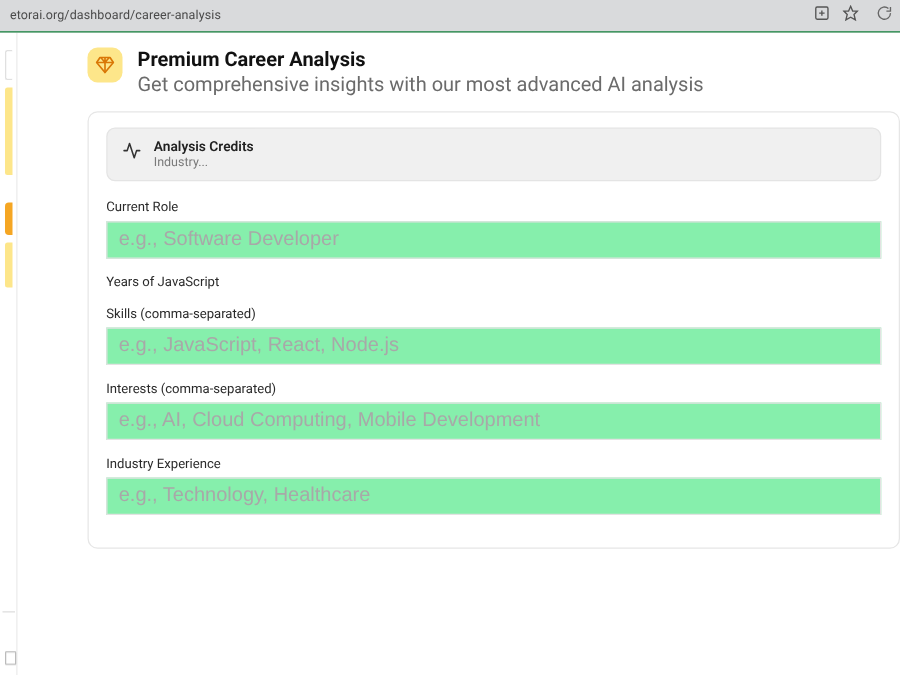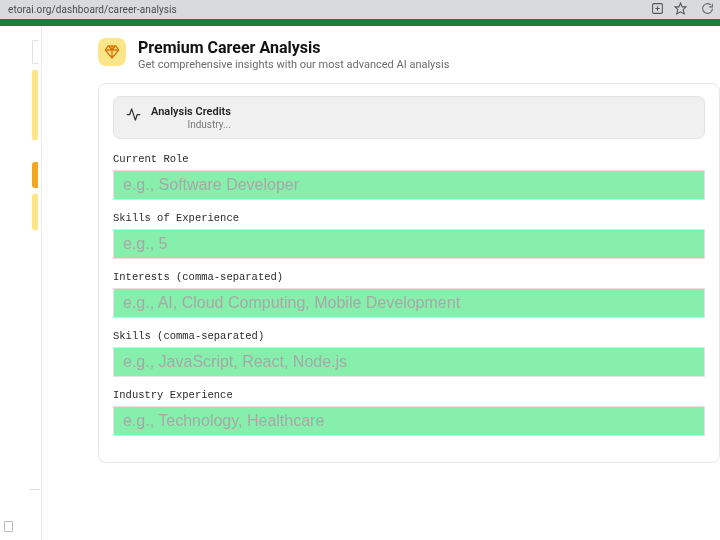--- a/index.html
+++ b/index.html
@@ -15,39 +15,38 @@
       overflow: hidden;
       font-size: 13px;
       color: #1a1a1a;
     }
     .browser-bar {
       height: 26px;
       background: #d9dadc;
       display: flex;
       align-items: center;
       padding: 0 8px;
-      border-bottom: 7px solid #15803d;
+      border-bottom: 1px solid #15803d;
       position: relative;
     }
     .url {
       font-size: 10px;
       color: #4a4a4a;
       letter-spacing: 0.1px;
     }
     .browser-icons {
       position: absolute;
       right: 6px;
       display: flex;
       gap: 10px;
       align-items: center;
     }
     .main-layout {
       display: flex;
       height: calc(100% - 26px);
-      padding-left: 28px;
     }
     .sidebar {
       width: 14px;
       border-right: 1px solid #ececec;
       background: #ffffff;
       padding-top: 14px;
       display: flex;
       flex-direction: column;
       align-items: center;
       gap: 6px;
@@ -96,60 +95,58 @@
       align-items: center;
       justify-content: center;
     }
     .title {
       font-size: 16px;
       font-weight: 700;
       color: #111;
       margin-bottom: 1px;
     }
     .subtitle {
-      font-size: 11px;
+      font-size: 16px;
       color: #6b6b6b;
     }
     .card {
       background: #ffffff;
       border: 1px solid #e6e6e6;
       border-radius: 8px;
       padding: 12px 14px 14px 14px;
       margin-right: 0;
     }
     .credits-box {
       background: #f0f0f0;
       border: 1px solid #e4e4e4;
       border-radius: 7px;
       padding: 8px 12px;
       display: flex;
       align-items: flex-start;
       gap: 10px;
       margin-bottom: 14px;
-      text-align: right;
     }
     .credits-title {
       font-size: 11px;
       font-weight: 600;
       color: #222;
     }
     .credits-status {
       font-size: 10px;
       color: #7a7a7a;
       margin-top: 1px;
     }
     .field {
       margin-bottom: 12px;
     }
     .field-label {
       font-size: 10.5px;
       color: #2a2a2a;
       margin-bottom: 5px;
       display: block;
-      font-family: Liberation Mono, monospace;
     }
     .field-input {
       width: 100%;
       height: 30px;
       border: 1px solid #e2e2e2;
       border-radius: 0;
       background: #86efac;
       padding: 0 9px;
       font-size: 16px;
       color: #333;
@@ -237,32 +234,31 @@
           <div class="credits-status">Industry...</div>
         </div>
       </div>
 
       <div class="field">
         <label class="field-label">Current Role</label>
         <input class="field-input" type="text" placeholder="e.g., Software Developer" style="">
       </div>
 
       <div class="field">
-        <label class="field-label">Skills of Experience</label>
-        <input class="field-input" type="text" placeholder="e.g., 5" style="">
+        <label class="field-label">Years of JavaScript</label>
+      </div>
+
+      <div class="field">
+        <label class="field-label">Skills (comma-separated)</label>
+        <input class="field-input" type="text" placeholder="e.g., JavaScript, React, Node.js" style="">
       </div>
 
       <div class="field">
         <label class="field-label">Interests (comma-separated)</label>
         <input class="field-input" type="text" placeholder="e.g., AI, Cloud Computing, Mobile Development" style="">
-      </div>
-
-      <div class="field">
-        <label class="field-label">Skills (comma-separated)</label>
-        <input class="field-input" type="text" placeholder="e.g., JavaScript, React, Node.js" style="">
       </div>
 
       <div class="field">
       </div>
 
 
       <div class="field">
         <label class="field-label">Industry Experience</label>
         <input class="field-input" type="text" placeholder="e.g., Technology, Healthcare" style="">
       </div>

